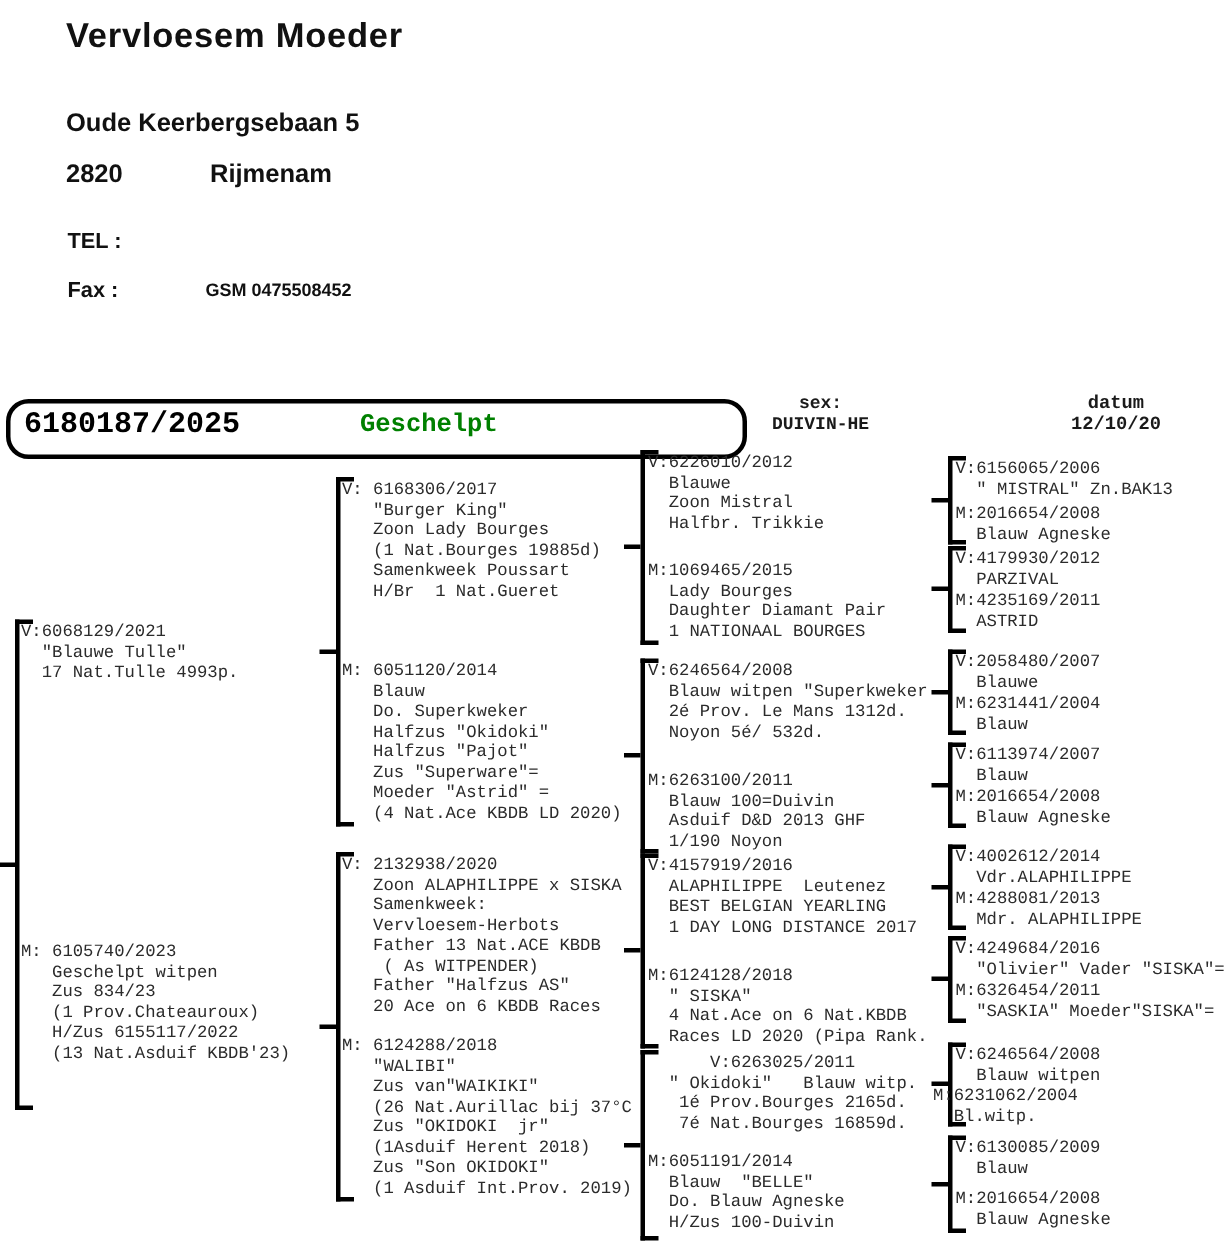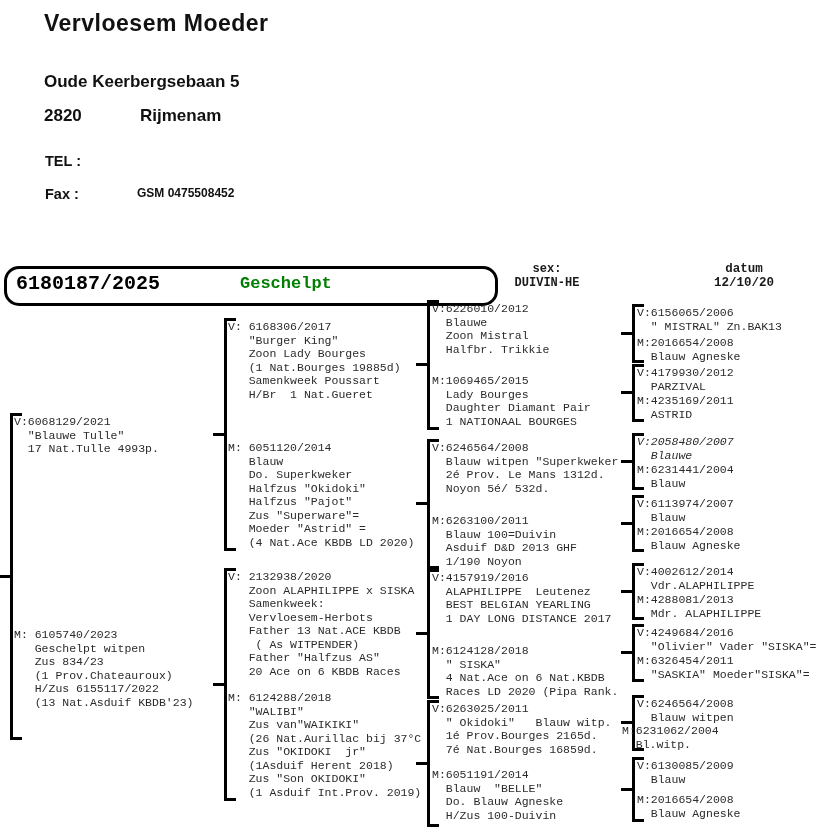--- a/index.html
+++ b/index.html
@@ -163,21 +163,21 @@
   " SISKA"
   4 Nat.Ace on 6 Nat.KBDB
   Races LD 2020 (Pipa Rank.</div>
 
 <div class="bk" style="left:427px;top:700px;height:127px;">
     <i class="v"></i>
     <i class="tt"></i>
     <i class="tb"></i>
     <i class="tm"></i>
   </div>
-<div class="entry" style="left:432px;top:702px;">V:6263025/2011
+<div class="entry" style="left:432px;top:702px;text-align:center;">V:6263025/2011
   " Okidoki"   Blauw witp.
   1é Prov.Bourges 2165d.
   7é Nat.Bourges 16859d.</div>
 <div class="entry" style="left:432px;top:768px;">M:6051191/2014
   Blauw  "BELLE"
   Do. Blauw Agneske
   H/Zus 100-Duivin</div>
 
 <div class="bk" style="left:632px;top:304px;height:59px;">
     <i class="v"></i>
@@ -200,21 +200,21 @@
   PARZIVAL</div>
 <div class="entry" style="left:637px;top:394px;">M:4235169/2011
   ASTRID</div>
 
 <div class="bk" style="left:632px;top:433px;height:57px;">
     <i class="v"></i>
     <i class="tt"></i>
     <i class="tb"></i>
     <i class="tm"></i>
   </div>
-<div class="entry" style="left:637px;top:435px;font-style:italic;">V:2058480/2007
+<div class="entry" style="left:637px;top:435px;">V:2058480/2007
   Blauwe</div>
 <div class="entry" style="left:637px;top:463px;">M:6231441/2004
   Blauw</div>
 
 <div class="bk" style="left:632px;top:495px;height:57px;">
     <i class="v"></i>
     <i class="tt"></i>
     <i class="tb"></i>
     <i class="tm"></i>
   </div>

